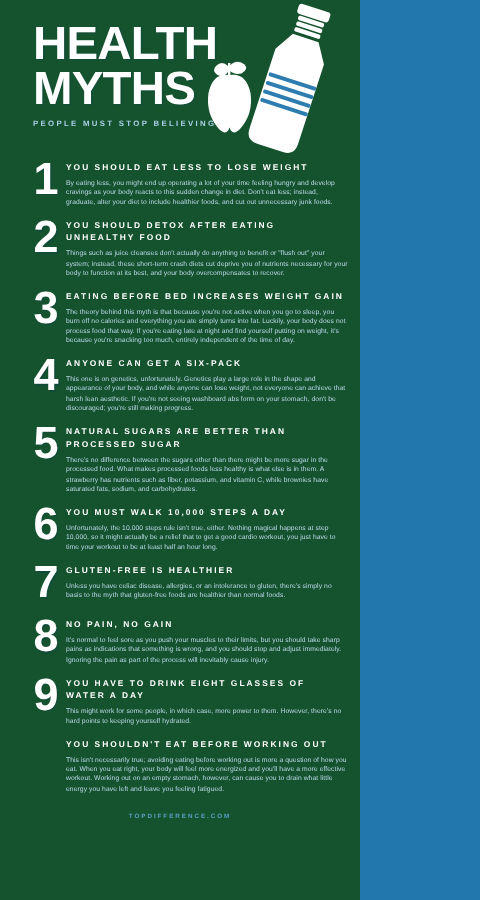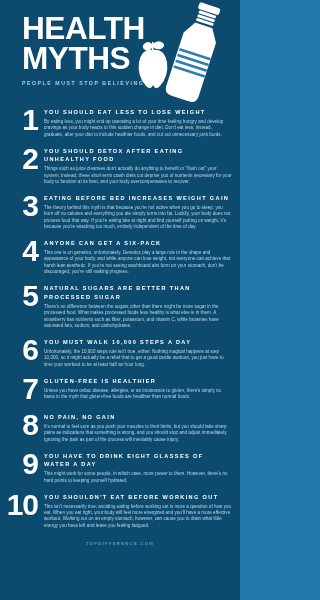--- a/index.html
+++ b/index.html
@@ -11,21 +11,21 @@
     height: 600px;
     background: #2277ad;
     font-family: "Liberation Sans", sans-serif;
     overflow: hidden;
     position: relative;
   }
   #infographic {
     width: 240px;
     height: 600px;
     position: relative;
-    background: #0c4a6e;
+    background: #14532d;
     overflow: hidden;
   }
 
   
   .header {
     position: relative;
     height: 104px;
     padding: 0;
     overflow: hidden;
   }
@@ -237,21 +237,20 @@
 
     <div class="myth">
       <div class="myth-num">9</div>
       <div class="myth-body">
         <div class="myth-title">YOU HAVE TO DRINK EIGHT GLASSES OF WATER A DAY</div>
         <div class="myth-text">This might work for some people, in which case, more power to them. However, there's no hard points to keeping yourself hydrated.</div>
       </div>
     </div>
 
     <div class="myth">
-      <div class="myth-num">10</div>
       <div class="myth-body">
         <div class="myth-title">YOU SHOULDN'T EAT BEFORE WORKING OUT</div>
         <div class="myth-text">This isn't necessarily true; avoiding eating before working out is more a question of how you eat. When you eat right, your body will feel more energized and you'll have a more effective workout. Working out on an empty stomach, however, can cause you to drain what little energy you have left and leave you feeling fatigued.</div>
       </div>
     </div>
 
   </div>
 
   <div class="footer">
     <div class="footer-url">TOPDIFFERENCE.COM</div>

